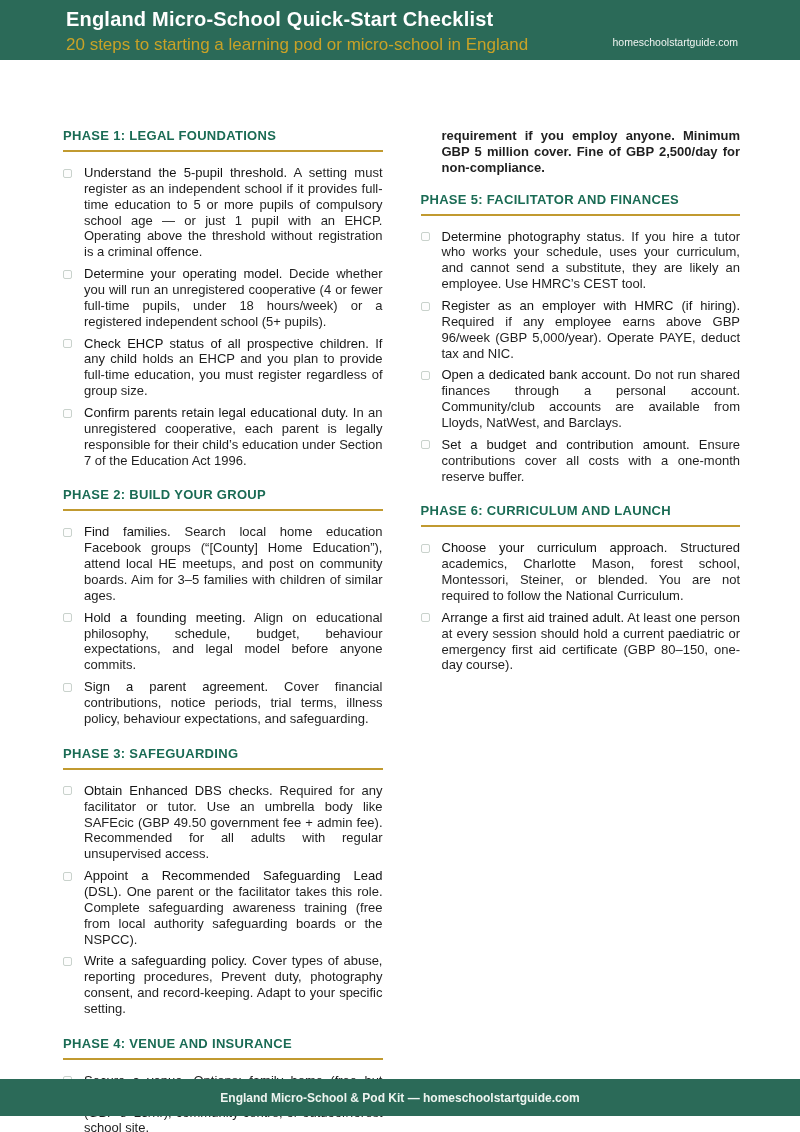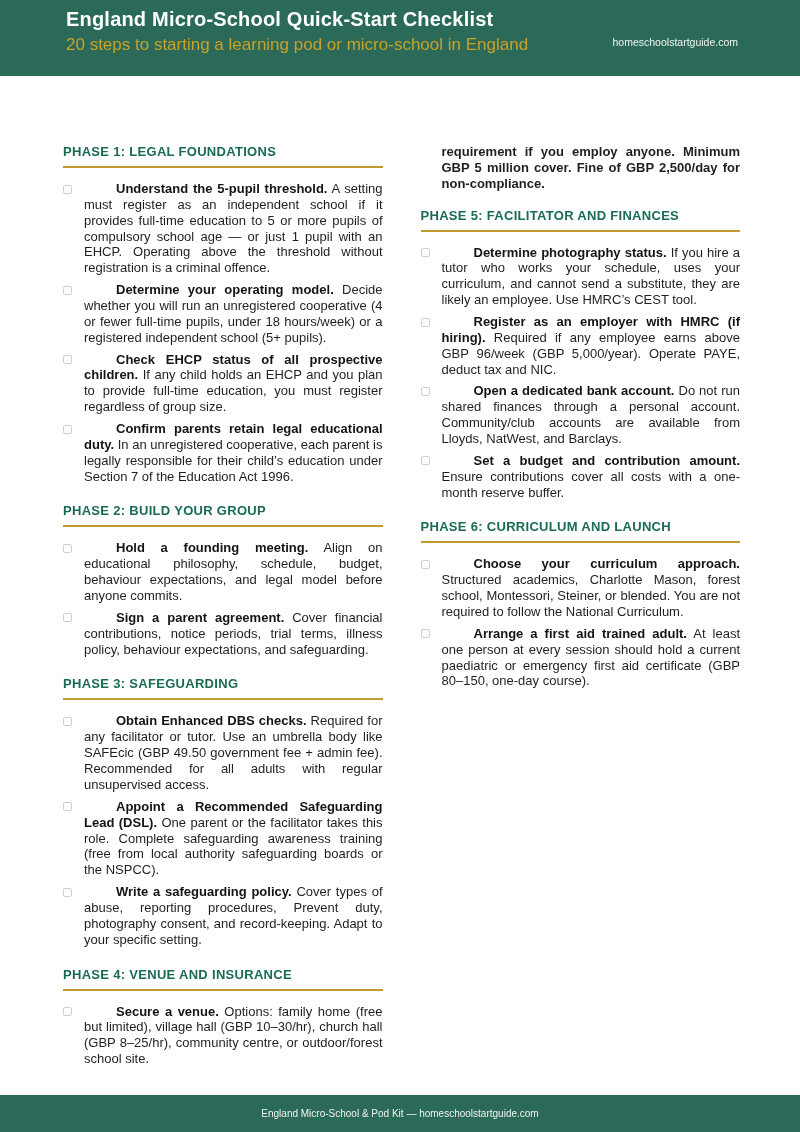--- a/index.html
+++ b/index.html
@@ -17,21 +17,21 @@
     height: 1132px;
     position: relative;
     background: #ffffff;
     font-family: "Liberation Sans", sans-serif;
     overflow: hidden;
   }
 
   
   .header {
     background: var(--green);
-    height: 76px;
+    height: 60px;
     position: relative;
     color: #ffffff;
   }
   .header-title {
     position: absolute;
     left: 66px;
     top: 8px;
     font-size: 20px;
     font-weight: 700;
     letter-spacing: 0.2px;
@@ -91,45 +91,46 @@
     border-radius: 2px;
     background: #fdfdfd;
   }
   .item-text {
     margin: 0;
     font-size: 13px;
     line-height: 1.22;
     color: var(--body-text);
     text-align: justify;
   }
-  .lead { font-weight: 700; color: #141414; margin-left: 32px; }
+  .lead { font-weight: 400; color: #141414; }
 
   .continuation {
     margin: 0 0 16px 0;
     padding-left: 21px;
     font-size: 13px;
     line-height: 1.22;
     color: var(--body-text);
     text-align: justify;
     font-weight: bold;
   }
 
   
   .footer {
     position: absolute;
     left: 0;
     right: 0;
-    bottom: 0;
+    bottom: 16px;
     height: 37px;
     background: var(--green);
     color: #eef4f0;
     display: flex;
     align-items: center;
     justify-content: center;
-    font-size: 10px;
+    font-size: 12px;
+    font-weight: bold;
   }
 </style>
 </head>
 <body>
 
 <div class="page">
 
   <div class="header">
     <div class="header-title">England Micro-School Quick-Start Checklist</div>
     <div class="header-subtitle">20 steps to starting a learning pod or micro-school in England</div>
@@ -156,20 +157,24 @@
           <div class="item">
             <span class="checkbox"></span>
             <p class="item-text"><strong class="lead">Confirm parents retain legal educational duty.</strong><span class="body"> In an unregistered cooperative, each parent is legally responsible for their child’s education under Section 7 of the Education Act 1996.</span></p>
           </div>
         </section>
         <section class="phase-section">
           <h2 class="phase-heading">PHASE 2: BUILD YOUR GROUP</h2>
           <div class="phase-rule"></div>
           <div class="item">
             <span class="checkbox"></span>
+            <p class="item-text"><strong class="lead">Find families.</strong><span class="body"> Search local home education Facebook groups (“[County] Home Education”), attend local HE meetups, and post on community boards. Aim for 3–5 families with children of similar ages.</span></p>
+          </div>
+          <div class="item">
+            <span class="checkbox"></span>
             <p class="item-text"><strong class="lead">Hold a founding meeting.</strong><span class="body"> Align on educational philosophy, schedule, budget, behaviour expectations, and legal model before anyone commits.</span></p>
           </div>
           <div class="item">
             <span class="checkbox"></span>
             <p class="item-text"><strong class="lead">Sign a parent agreement.</strong><span class="body"> Cover financial contributions, notice periods, trial terms, illness policy, behaviour expectations, and safeguarding.</span></p>
           </div>
         </section>
         <section class="phase-section">
           <h2 class="phase-heading">PHASE 3: SAFEGUARDING</h2>
           <div class="phase-rule"></div>

